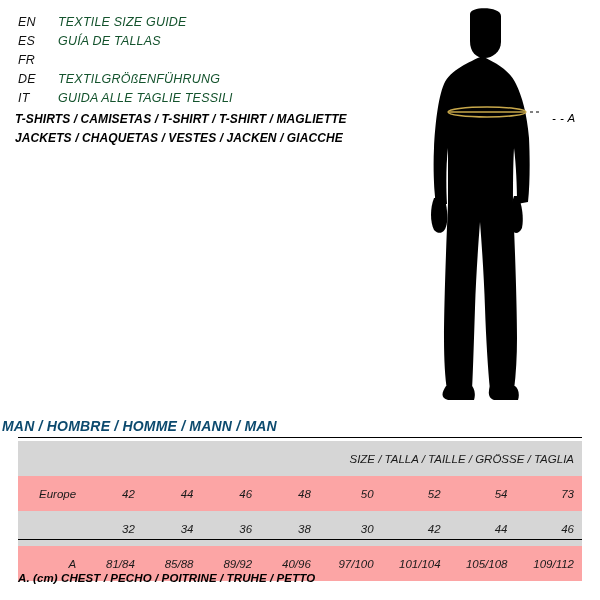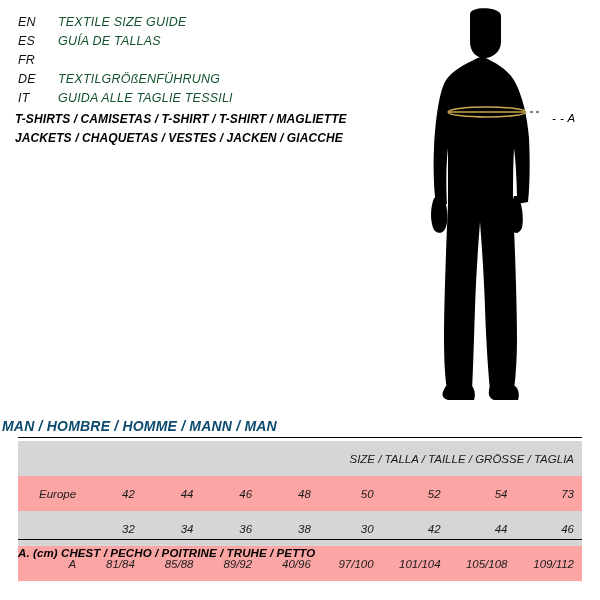--- a/index.html
+++ b/index.html
@@ -129,21 +129,21 @@
   }
   .row-plain td {
     background: #fca5a5;
   }
   .col-0 { width: 88px; padding-left: 3px !important; }
   .col-d { width: 68px; }
 
   .footnote {
     position: absolute;
     left: 18px;
-    top: 547px;
+    top: 572px;
     font-size: 11.5px;
     font-weight: bold;
     letter-spacing: .1px;
     color: #000;
   }
 </style>
 </head>
 <body>
 
 <div class="page">

